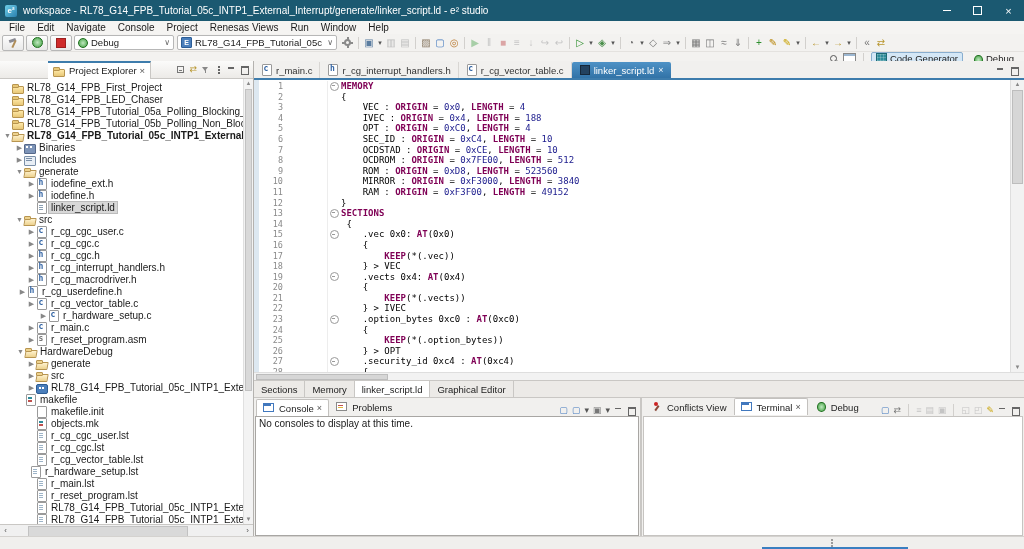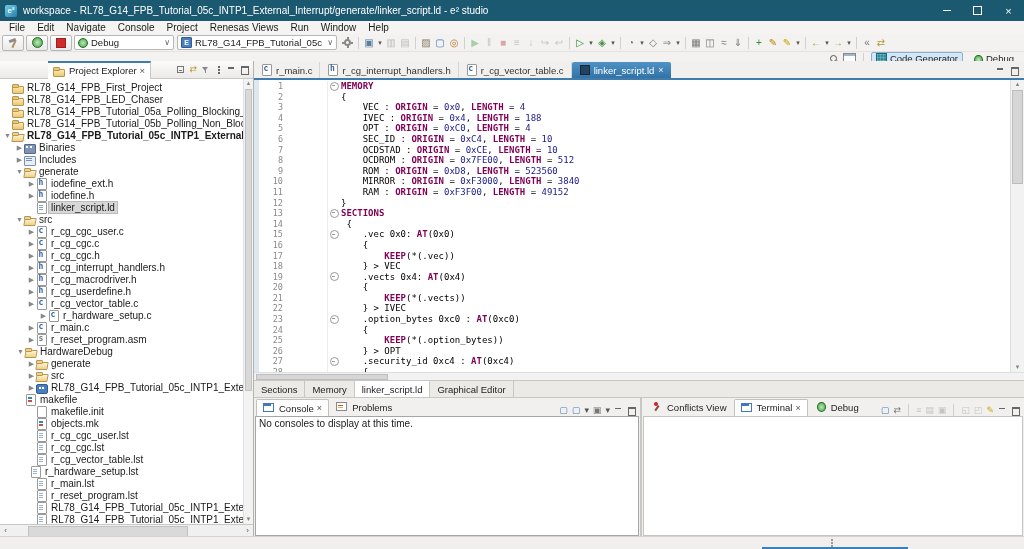--- a/index.html
+++ b/index.html
@@ -388,21 +388,21 @@
           <div class="trow" style="padding-left: 27px;">
             <span class="arr">▶</span>
             <span class="i i-file i-hfile"></span>
             <span class="lbl">r_cg_interrupt_handlers.h</span>
           </div>
           <div class="trow" style="padding-left: 27px;">
             <span class="arr">▶</span>
             <span class="i i-file i-hfile"></span>
             <span class="lbl">r_cg_macrodriver.h</span>
           </div>
-          <div class="trow" style="padding-left: 27px;">
+          <div class="trow" style="padding-left: 18px;">
             <span class="arr">▶</span>
             <span class="i i-file i-hfile"></span>
             <span class="lbl">r_cg_userdefine.h</span>
           </div>
           <div class="trow" style="padding-left: 27px;">
             <span class="arr">▶</span>
             <span class="i i-file i-cfile"></span>
             <span class="lbl">r_cg_vector_table.c</span>
           </div>
           <div class="trow" style="padding-left: 27px; margin-left: 12px;">
@@ -758,21 +758,21 @@
                 <span class="mi mi-min"></span>
                 <span class="mi mi-max"></span>
               </span>
           </div>
           <div class="pcontent">
             <span>No consoles to display at this time.</span>
           </div>
         </div>
         <div class="panel" id="terminalPanel">
           <div class="ptabs">
-            <span id="terminalTabs" style="display:flex;align-items:center">
+            <span id="terminalTabs" style="display:flex;align-items:flex-start">
                 <span class="ptab">
                   <span class="i i-pin-red"></span>
                   <span>Conflicts View</span>
                 </span>
                 <span class="ptab active">
                   <span class="i i-console"></span>
                   <span>Terminal</span>
                   <span class="x">×</span>
                 </span>
                 <span class="ptab">

